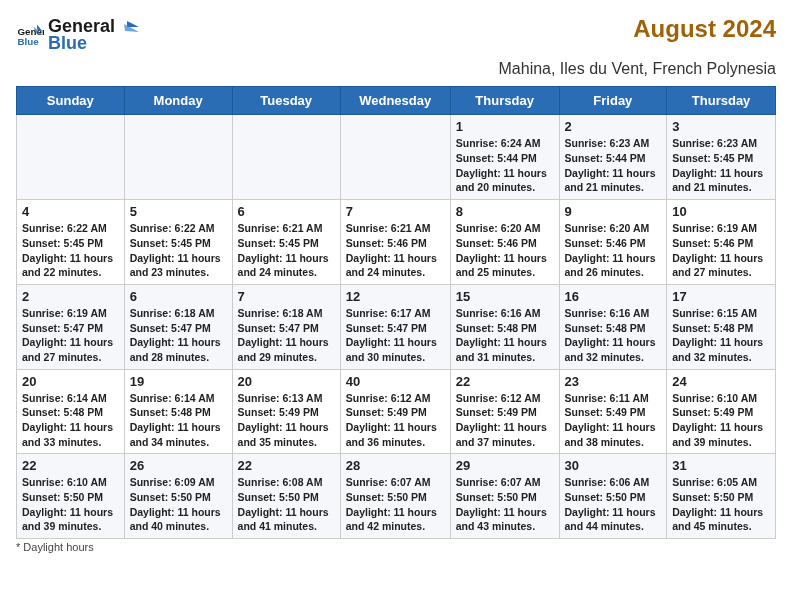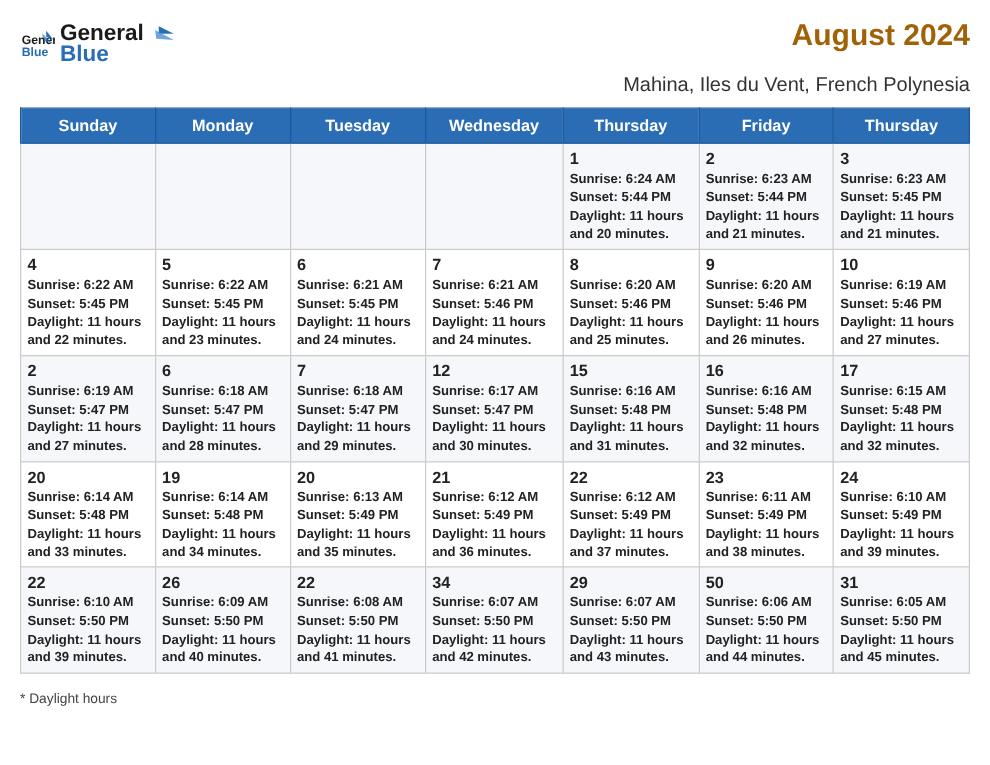--- a/index.html
+++ b/index.html
@@ -78,21 +78,21 @@
     .day-info {
       line-height: 1.4;
       color: #222;
       font-size: 10.5px;
       font-weight: bold;
     }
     .empty-cell {
       background: #f5f7fa !important;
     }
     .footer-note {
-      margin-top: 14px;
+      margin-top: 2px;
       font-size: 11px;
       color: #444;
     }
   </style>
 </head>
 <body>
 
 <div class="header-area">
   <div class="logo">
     <svg class="logo-icon" viewBox="0 0 40 40">
@@ -216,21 +216,21 @@
         </td>
         <td>
           <span class="day-number">19</span>
           <div class="day-info">Sunrise: 6:14 AM<br>Sunset: 5:48 PM<br>Daylight: 11 hours and 34 minutes.</div>
         </td>
         <td>
           <span class="day-number">20</span>
           <div class="day-info">Sunrise: 6:13 AM<br>Sunset: 5:49 PM<br>Daylight: 11 hours and 35 minutes.</div>
         </td>
         <td>
-          <span class="day-number">21</span>
+          <span class="day-number">40</span>
           <div class="day-info">Sunrise: 6:12 AM<br>Sunset: 5:49 PM<br>Daylight: 11 hours and 36 minutes.</div>
         </td>
         <td>
           <span class="day-number">22</span>
           <div class="day-info">Sunrise: 6:12 AM<br>Sunset: 5:49 PM<br>Daylight: 11 hours and 37 minutes.</div>
         </td>
         <td>
           <span class="day-number">23</span>
           <div class="day-info">Sunrise: 6:11 AM<br>Sunset: 5:49 PM<br>Daylight: 11 hours and 38 minutes.</div>
         </td>
@@ -246,29 +246,29 @@
         </td>
         <td>
           <span class="day-number">26</span>
           <div class="day-info">Sunrise: 6:09 AM<br>Sunset: 5:50 PM<br>Daylight: 11 hours and 40 minutes.</div>
         </td>
         <td>
           <span class="day-number">22</span>
           <div class="day-info">Sunrise: 6:08 AM<br>Sunset: 5:50 PM<br>Daylight: 11 hours and 41 minutes.</div>
         </td>
         <td>
-          <span class="day-number">34</span>
+          <span class="day-number">28</span>
           <div class="day-info">Sunrise: 6:07 AM<br>Sunset: 5:50 PM<br>Daylight: 11 hours and 42 minutes.</div>
         </td>
         <td>
           <span class="day-number">29</span>
           <div class="day-info">Sunrise: 6:07 AM<br>Sunset: 5:50 PM<br>Daylight: 11 hours and 43 minutes.</div>
         </td>
         <td>
-          <span class="day-number">50</span>
+          <span class="day-number">30</span>
           <div class="day-info">Sunrise: 6:06 AM<br>Sunset: 5:50 PM<br>Daylight: 11 hours and 44 minutes.</div>
         </td>
         <td>
           <span class="day-number">31</span>
           <div class="day-info">Sunrise: 6:05 AM<br>Sunset: 5:50 PM<br>Daylight: 11 hours and 45 minutes.</div>
         </td>
       </tr>
     </tbody>
 </table>
 

